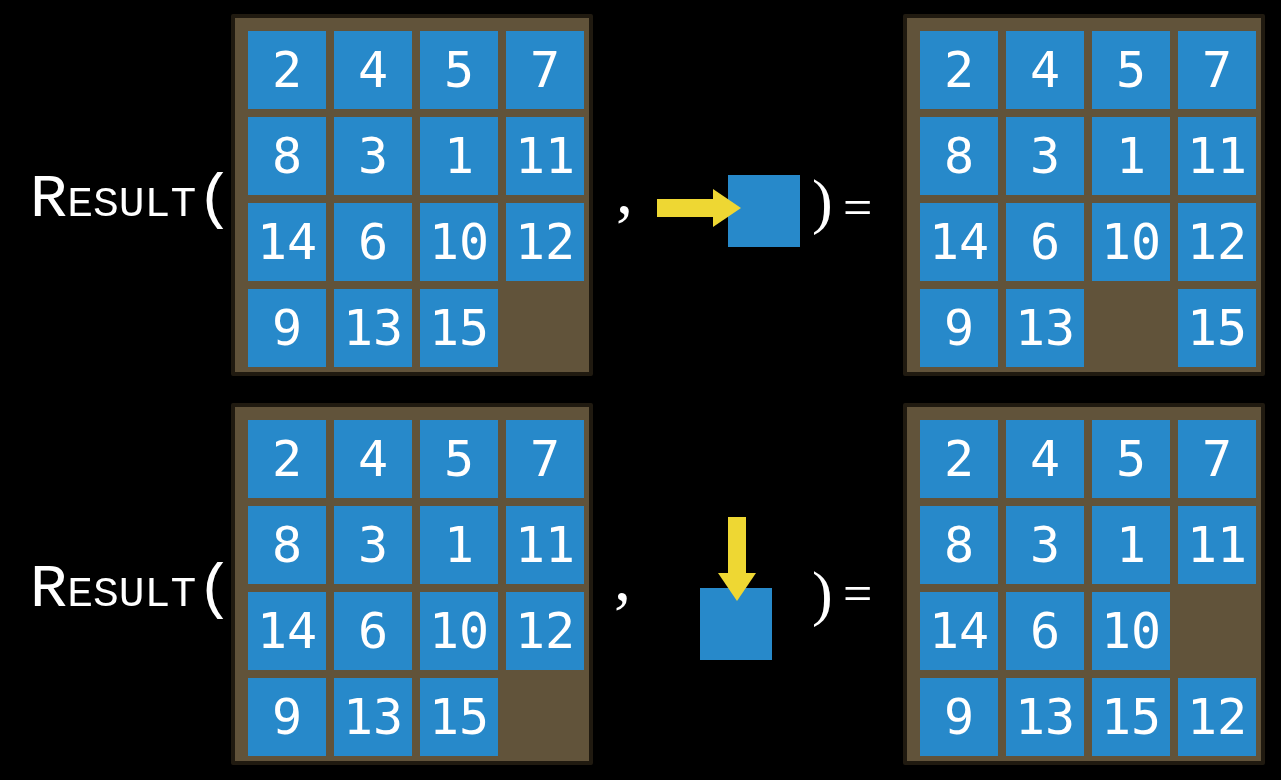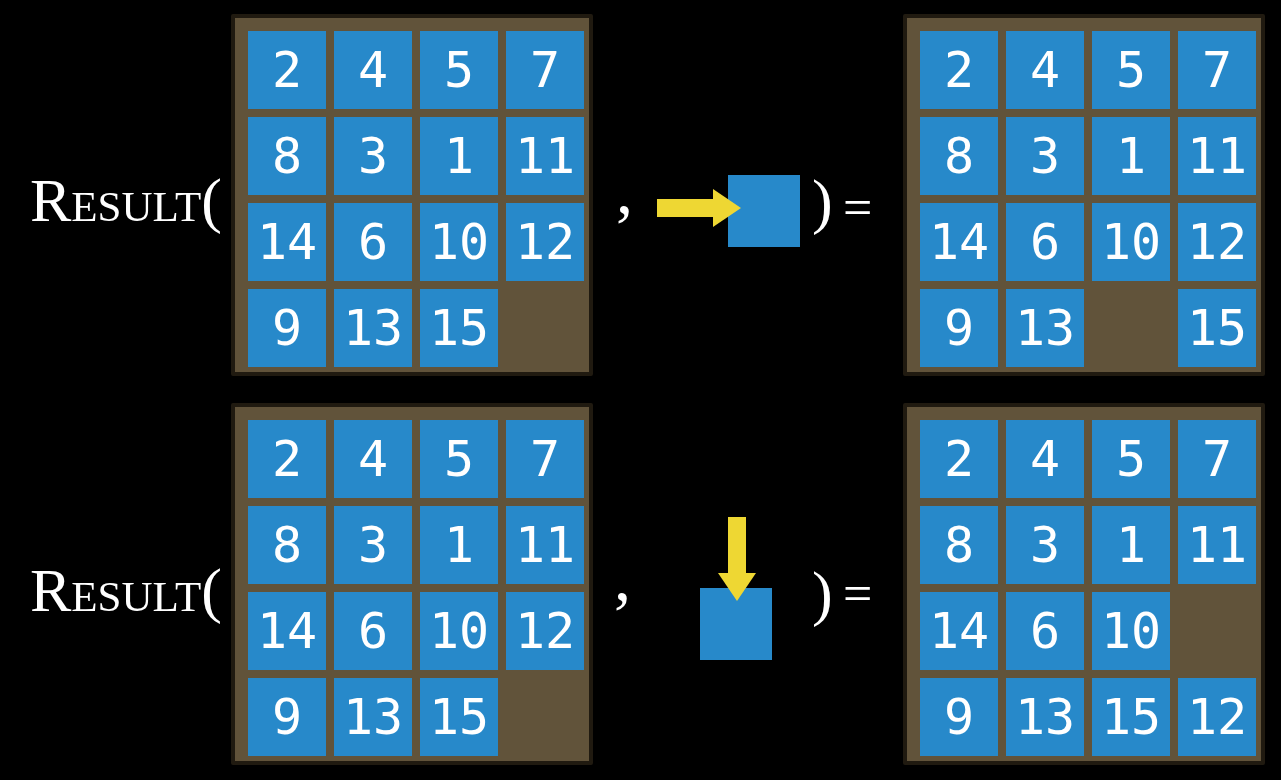--- a/index.html
+++ b/index.html
@@ -16,21 +16,21 @@
     position:relative;
     width:1281px;height:780px;
     background:var(--background);
     overflow:hidden;
     font-family:"Liberation Serif", serif;
   }
   
   .fn-label{
     position:absolute;
     color:var(--text-white);
-    font-family:Liberation Serif, serif;
+    font-family:Liberation Mono, monospace;
     font-variant:small-caps;
     font-size:62px;
     line-height:1;
     white-space:nowrap;
   }
   .fn1{left:30px;top:169px;}
   .fn2{left:30px;top:559px;}
 
   
   .board{

